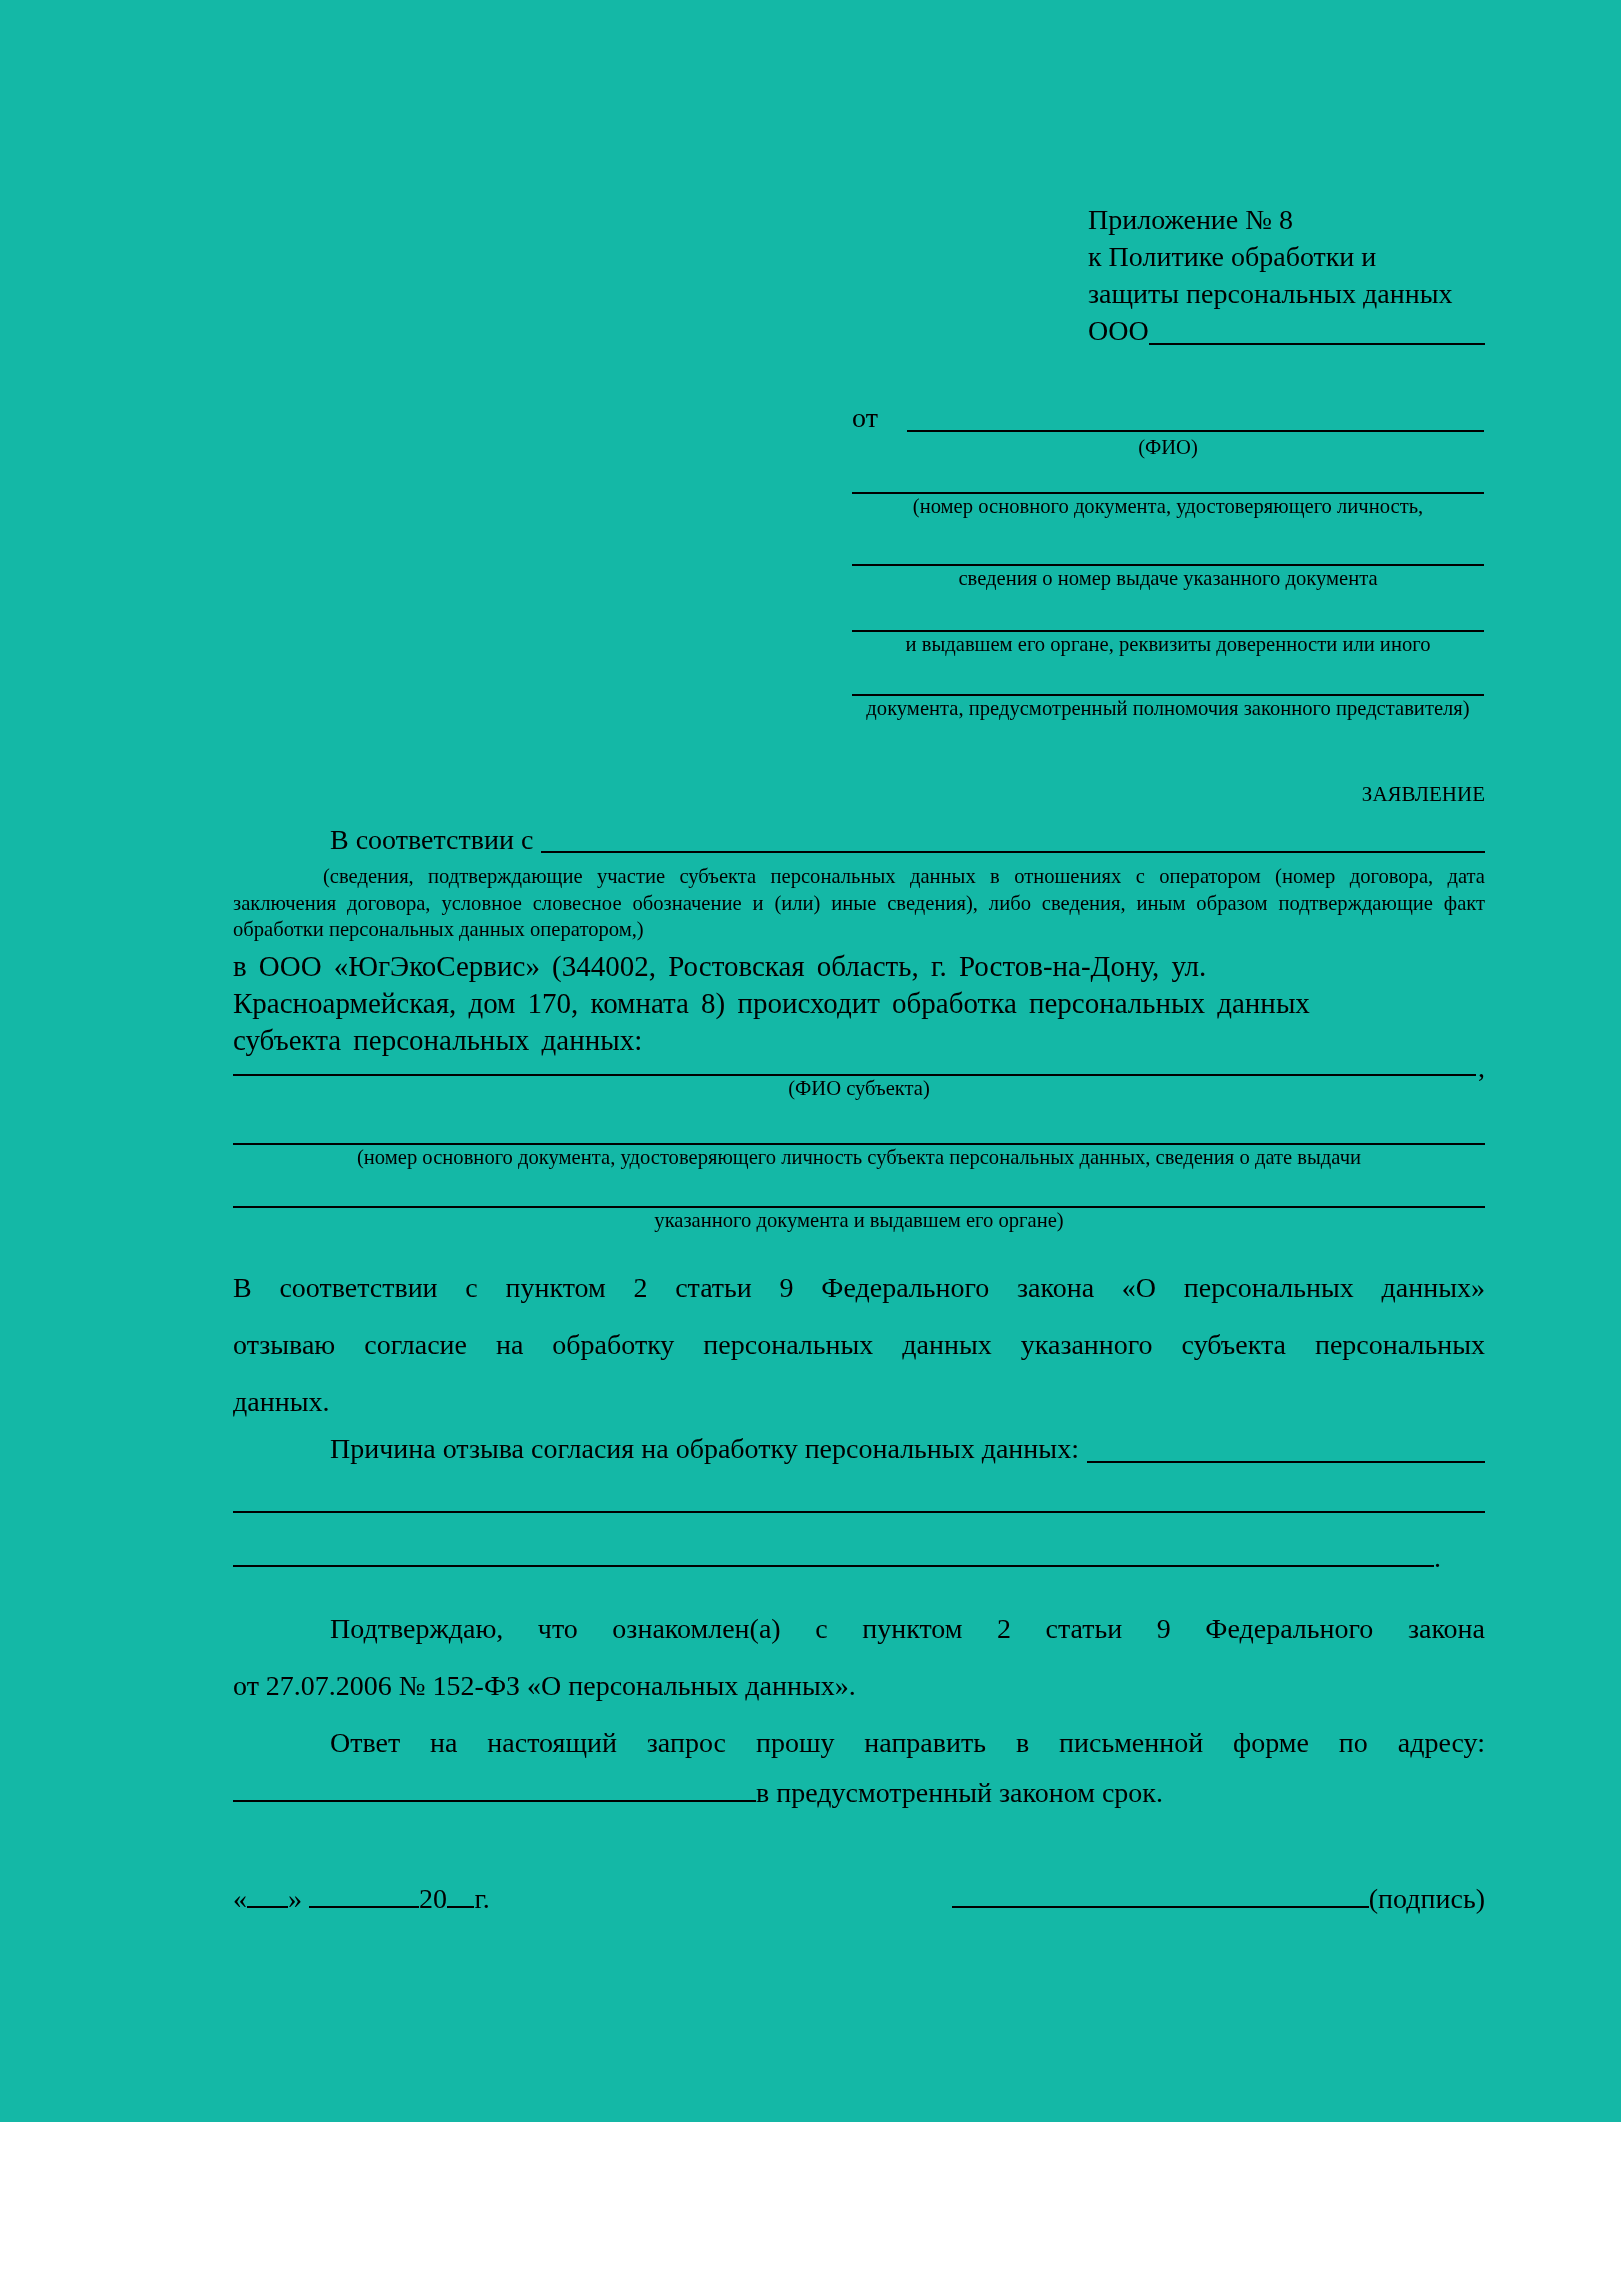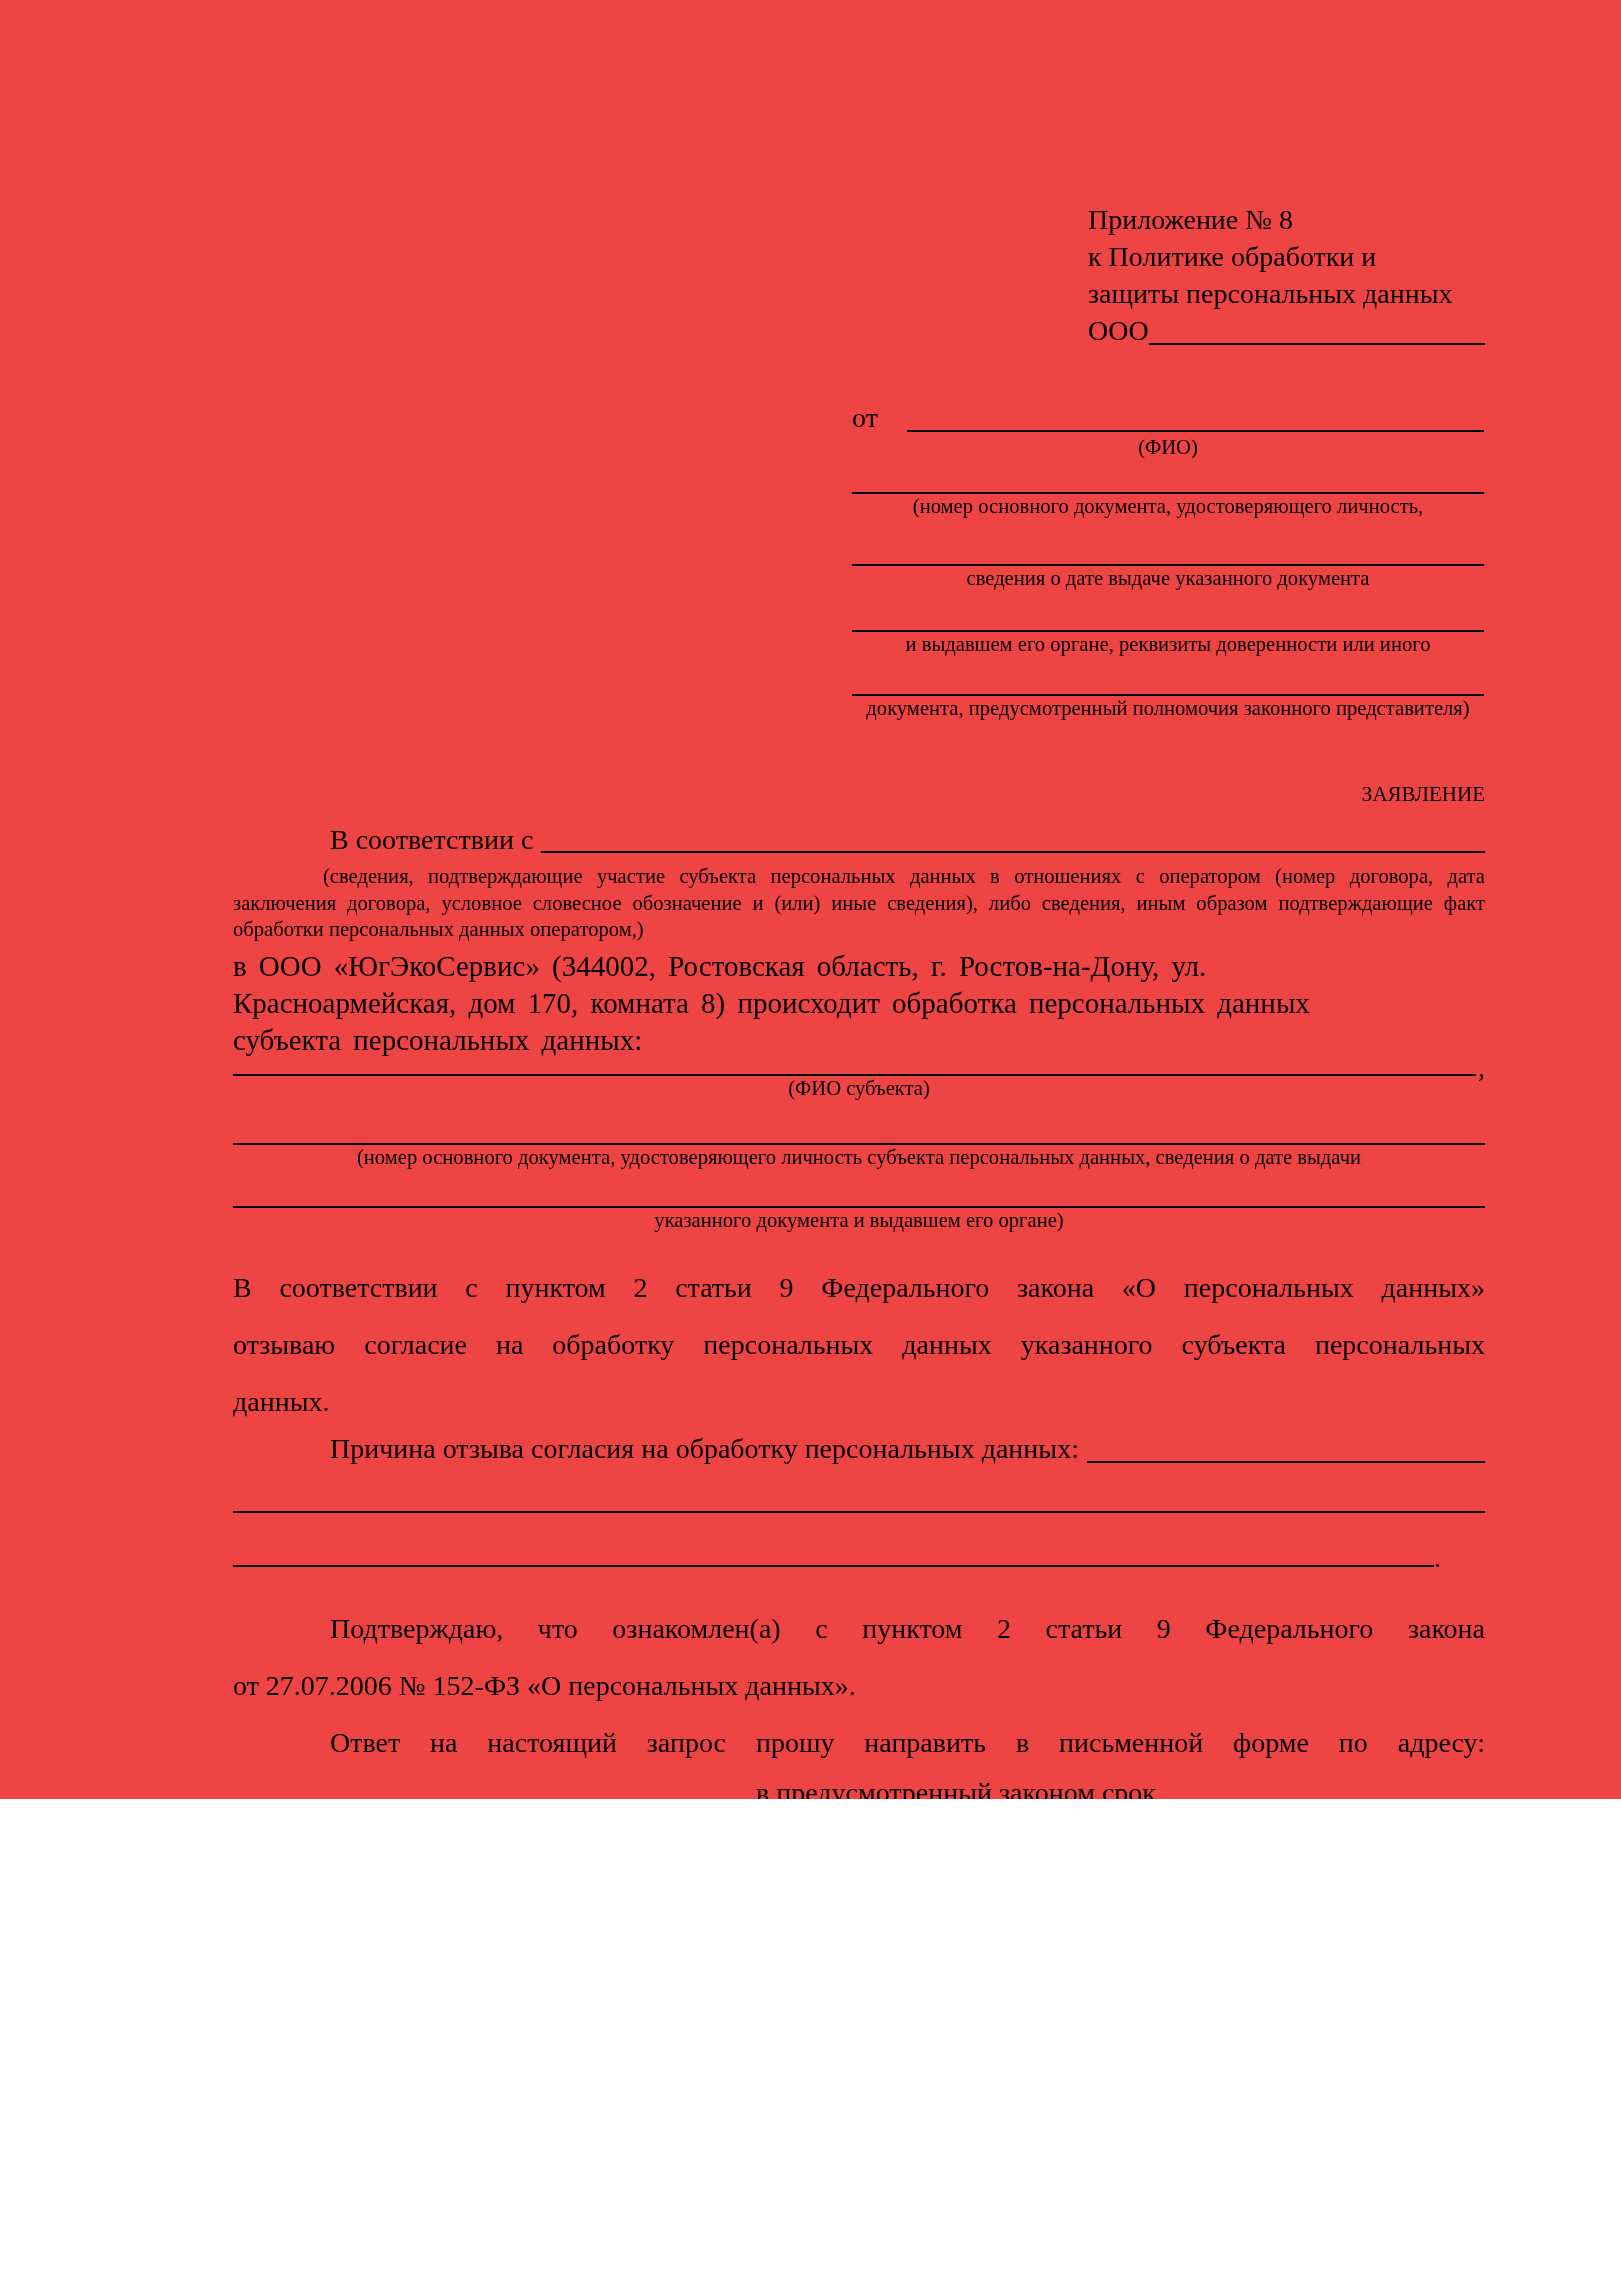--- a/index.html
+++ b/index.html
@@ -1,17 +1,17 @@
 <!DOCTYPE html>
 <html lang="ru"><head>
 <meta charset="utf-8">
 <style>
   html,body{margin:0;padding:0;background:#ffffff;}
   .page{
-    width:1621px;height:1799px;background:#ef4444;color:#000;
+    width:1621px;height:2122px;background:#14b8a6;color:#000;
     font-family:"Liberation Serif","DejaVu Serif",serif;
     position:relative;overflow:hidden;
   }
   .content{
     position:absolute;left:233px;top:0;width:1252px;
     font-size:28px;line-height:37px;
   }
   
   .appendix{margin-top:201px;margin-left:855px;line-height:37px;}
   .appendix .ooo-row{display:flex;align-items:baseline;}
@@ -73,21 +73,21 @@
     <div class="addr">
       <div class="from-row">
         <span>от</span>&nbsp;
         <span class="bl0"></span>
       </div>
       <div class="cap">(ФИО)</div>
 
       <div class="uline u1"></div>
       <div class="cap">(номер основного документа, удостоверяющего личность,</div>
       <div class="uline u2"></div>
-      <div class="cap">сведения о дате выдаче указанного документа</div>
+      <div class="cap">сведения о номер выдаче указанного документа</div>
       <div class="uline u3"></div>
       <div class="cap">и выдавшем его органе, реквизиты доверенности или иного</div>
       <div class="uline u4"></div>
       <div class="cap">документа, предусмотренный полномочия законного представителя)</div>
     </div>
 
     <div class="stmt-head">ЗАЯВЛЕНИЕ</div>
 
     <div class="accordance">
       <span class="lbl">В соответствии с</span>

